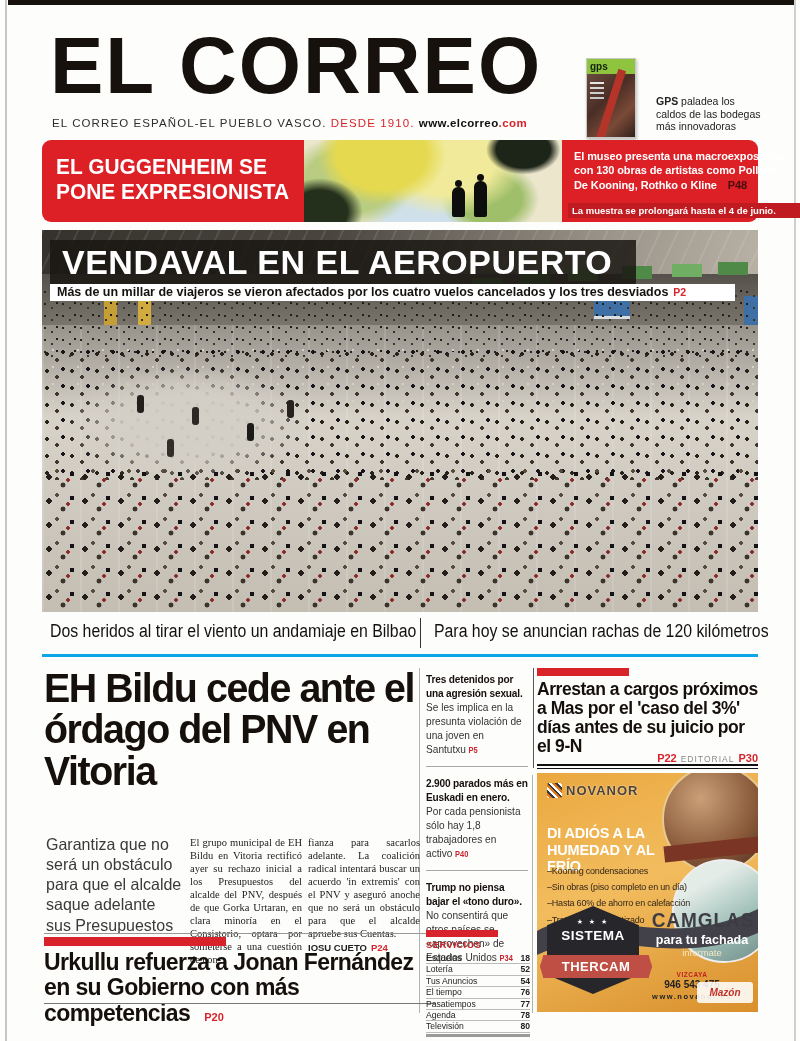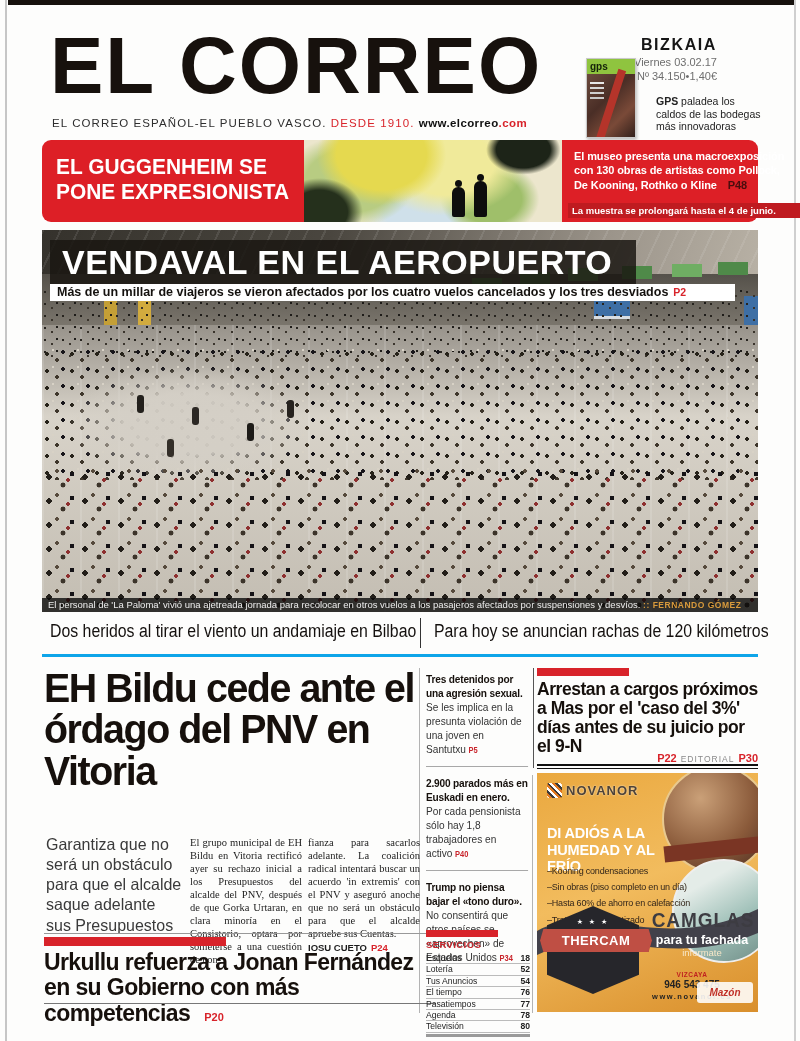--- a/index.html
+++ b/index.html
@@ -144,21 +144,21 @@
   .ad-logo{position:absolute;left:10px;top:10px;display:flex;align-items:center;gap:4px;}
   .ad-logo .ic{width:15px;height:15px;background:repeating-linear-gradient(45deg,#fff 0 2px,#e07820 2px 4px,#3a3a3a 4px 6px);border-radius:2px;}
   .ad-logo .tx{font-weight:700;font-size:13px;letter-spacing:1px;color:#4e4338;text-shadow:0 0 2px rgba(255,255,255,.8);}
   .ad-head{position:absolute;left:10px;top:52px;width:140px;font-size:14.5px;font-weight:700;color:#fff;line-height:1.15;letter-spacing:-.2px;}
   .ad-bullets{position:absolute;left:10px;top:90px;width:160px;font-size:9px;letter-spacing:-.2px;color:#33261a;line-height:1.8;}
   .ad-wave{position:absolute;left:0;top:124px;width:221px;height:74px;}
   .badge{position:absolute;left:10px;top:133px;width:92px;height:88px;background:#26262b;
     clip-path:polygon(50% 0,100% 22%,100% 78%,50% 100%,0 78%,0 22%);text-align:center;}
   .badge .stars{color:#fff;font-size:7px;letter-spacing:2px;margin-top:12px;}
   .badge .t{color:#fff;font-weight:700;font-size:13.5px;letter-spacing:.5px;margin-top:2px;}
-  .ribbon{position:absolute;left:3px;top:156px;width:112px;height:23px;background:#bf4f44;color:#fff;font-weight:700;font-size:13px;
+  .ribbon{position:absolute;left:3px;top:182px;width:112px;height:23px;background:#bf4f44;color:#fff;font-weight:700;font-size:13px;
     line-height:23px;text-align:center;letter-spacing:.5px;clip-path:polygon(3% 0,97% 0,100% 50%,97% 100%,3% 100%,0 50%);box-shadow:0 1px 2px rgba(0,0,0,.4);}
   .camglas{position:absolute;left:112px;top:136px;width:106px;text-align:center;}
   .camglas .prod{font-size:20px;font-weight:700;color:#3d3c42;letter-spacing:1px;transform:scaleX(.95);transform-origin:center;}
   .camglas .sub{font-size:12.5px;font-weight:700;color:#fff;margin-top:1px;}
   .camglas .inf{font-size:9.5px;color:#f7e7c8;}
   .ad-contact{position:absolute;left:112px;top:198px;width:86px;text-align:center;line-height:1.25;}
   .ad-contact .reg{color:#c02020;font-size:6.5px;font-weight:700;letter-spacing:.5px;}
   .ad-contact .ph{font-size:10px;font-weight:700;color:#232323;}
   .ad-contact .u{font-size:7.5px;font-weight:700;color:#232323;letter-spacing:1.5px;}
   .mazon{position:absolute;right:5px;bottom:9px;width:56px;height:21px;background:rgba(255,255,255,.88);border-radius:3px;
@@ -166,25 +166,20 @@
 </style>
 </head>
 <body>
 
 <div class="page">
   <div class="top-bar"></div>
   <div class="edge-l"></div>
   <div class="edge-r"></div>
 
   <div class="abs masthead">EL CORREO</div>
-  <div class="abs edition">
-    <div class="name">BIZKAIA</div>
-    <div class="sub">Viernes 03.02.17</div>
-    <div class="sub">Nº 34.150•1,40€</div>
-  </div>
   <div class="abs gps-cover">
     <div class="gps-head">gps</div>
     <div class="gps-body"></div>
   </div>
   <div class="abs gps-caption"><b>GPS </b><span>paladea los caldos de las bodegas más innovadoras</span></div>
   <div class="abs tagline"><span>EL CORREO ESPAÑOL-EL PUEBLO VASCO. </span><span class="since">DESDE 1910. </span><span class="url">www.elcorreo</span><span class="tld">.com</span></div>
 
   <div class="abs banner">
     <div class="gug-head">EL GUGGENHEIM SE PONE EXPRESIONISTA</div>
     <div class="gug-paint">
@@ -203,21 +198,20 @@
     <div class="pillar p2"></div>
     <div class="bluesign"></div>
     <div class="ph-floor"></div>
     <div class="crowd1"></div>
     <div class="crowd2"></div>
     <div class="floor-patch"></div>
     <div class="stragglers"></div>
     <div class="crowd3"></div>
     <div class="hl-bar">VENDAVAL EN EL AEROPUERTO</div>
     <div class="sub-bar"><span>Más de un millar de viajeros se vieron afectados por los cuatro vuelos cancelados y los tres desviados</span><span class="ref">P2</span></div>
-    <div class="cap-bar"><span>El personal de 'La Paloma' vivió una ajetreada jornada para recolocar en otros vuelos a los pasajeros afectados por suspensiones y desvíos. </span><span class="credit"><span>:: </span><span>FERNANDO GÓMEZ</span></span></div>
   </div>
 
   <div class="abs related">
     <div class="rel-l">Dos heridos al tirar el viento un andamiaje en Bilbao</div>
     <div class="rel-rule"></div>
     <div class="rel-r">Para hoy se anuncian rachas de 120 kilómetros</div>
   </div>
 
   <div class="v-rule" style="left:419px;top:668px;height:345px;"></div>
   <div class="v-rule" style="left:532px;top:775px;height:238px;"></div>

